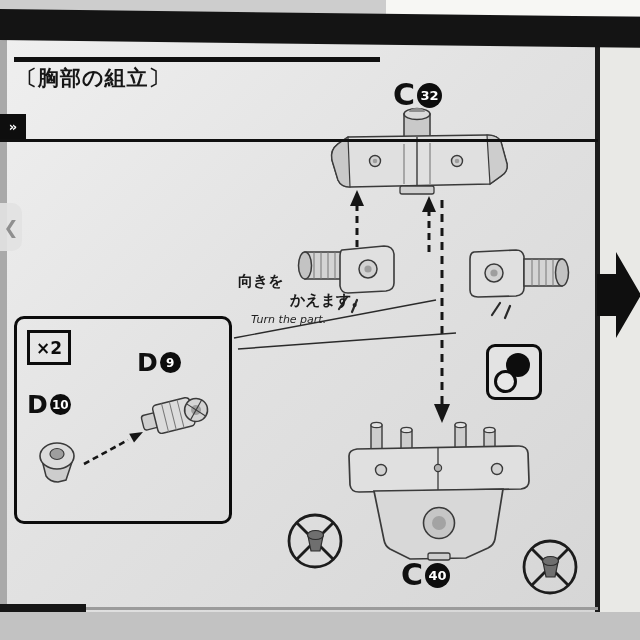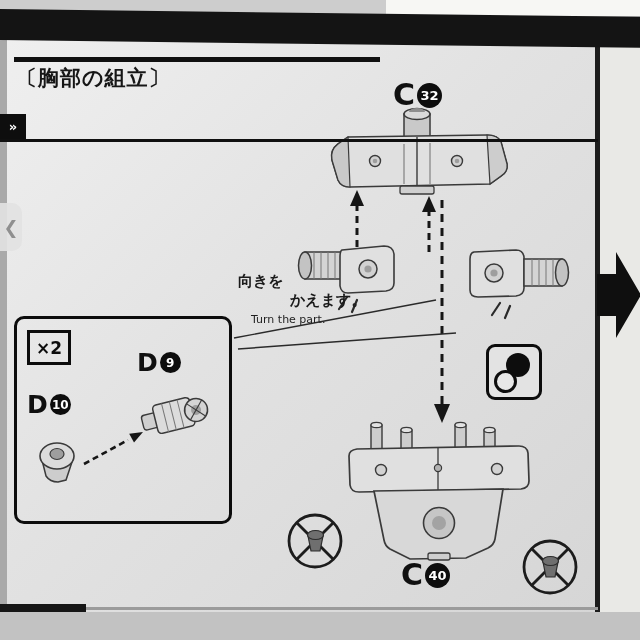--- a/index.html
+++ b/index.html
@@ -40,21 +40,21 @@
   .part-letter-lg { font-size:30px; font-weight:700; line-height:1; }
   .part-letter-md { font-size:25px; font-weight:700; line-height:1; }
   .cnum { display:inline-flex; align-items:center; justify-content:center;
           background:#0d0d0d; color:#ffffff; border-radius:50%; font-weight:700; }
   .cnum-lg { width:25px; height:25px; font-size:13px; margin-left:2px; margin-top:3px; }
   .cnum-md { width:21px; height:21px; font-size:12px; margin-left:2px; margin-top:2px; }
 
   
   .note-jp1 { left:238px; top:272px; font-size:15px; font-weight:600; color:#1a1a1a; z-index:6; white-space:nowrap;text-align:center; }
   .note-jp2 { left:246px; top:291px; font-size:15px; font-weight:600; color:#1a1a1a; z-index:6; white-space:nowrap;margin-left:44px; }
-  .note-en  { left:251px; top:313px; font-size:11px; font-weight:400; color:#1f1f1f; z-index:6; white-space:nowrap; }
+  .note-en  { left:251px; top:313px; font-size:11px; font-weight:400; color:#1f1f1f; z-index:6; white-space:nowrap;font-style:italic; }
 
   
   .d-box   { left:14px; top:316px; width:212px; height:202px; border:3px solid #0c0c0c;
              border-radius:10px; z-index:5; background:transparent; }
   .x2-box  { left:27px; top:330px; width:38px; height:29px; border:3px solid #0c0c0c;
              display:flex; align-items:center; justify-content:center; font-size:17px;
              font-weight:800; color:#0c0c0c; z-index:6; }
   .mag-box { left:486px; top:344px; width:50px; height:50px; border:3px solid #0c0c0c;
              border-radius:9px; background:#e3e3e3; z-index:5; }
   .mag-dark  { left:17px; top:6px;  width:24px; height:24px; border-radius:50%; background:#0d0d0d; }

